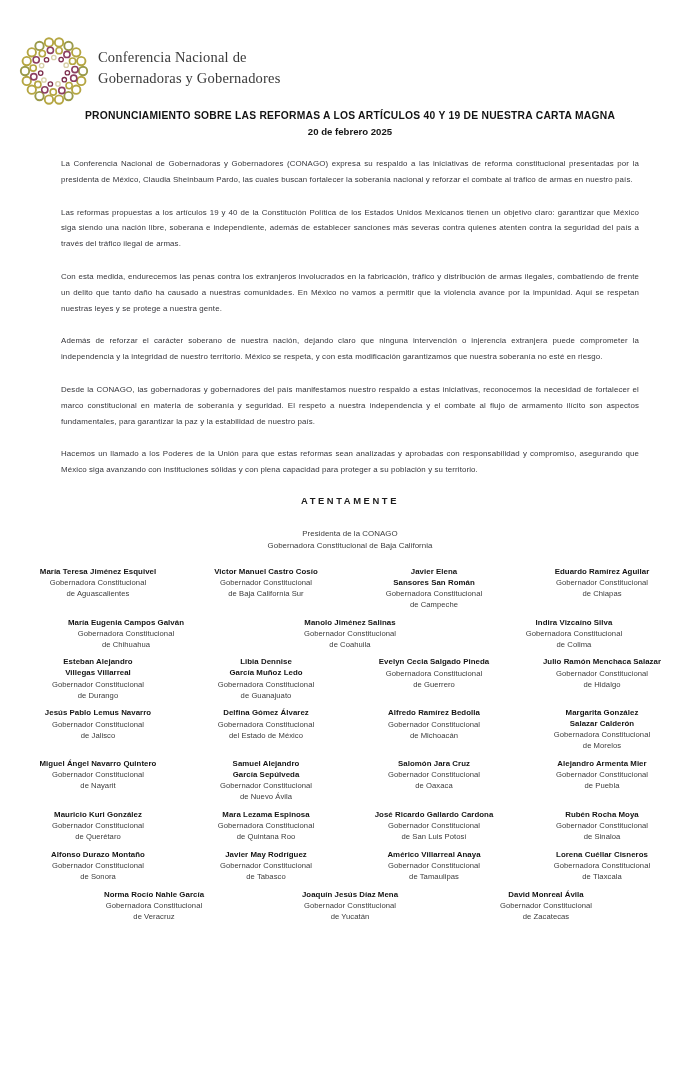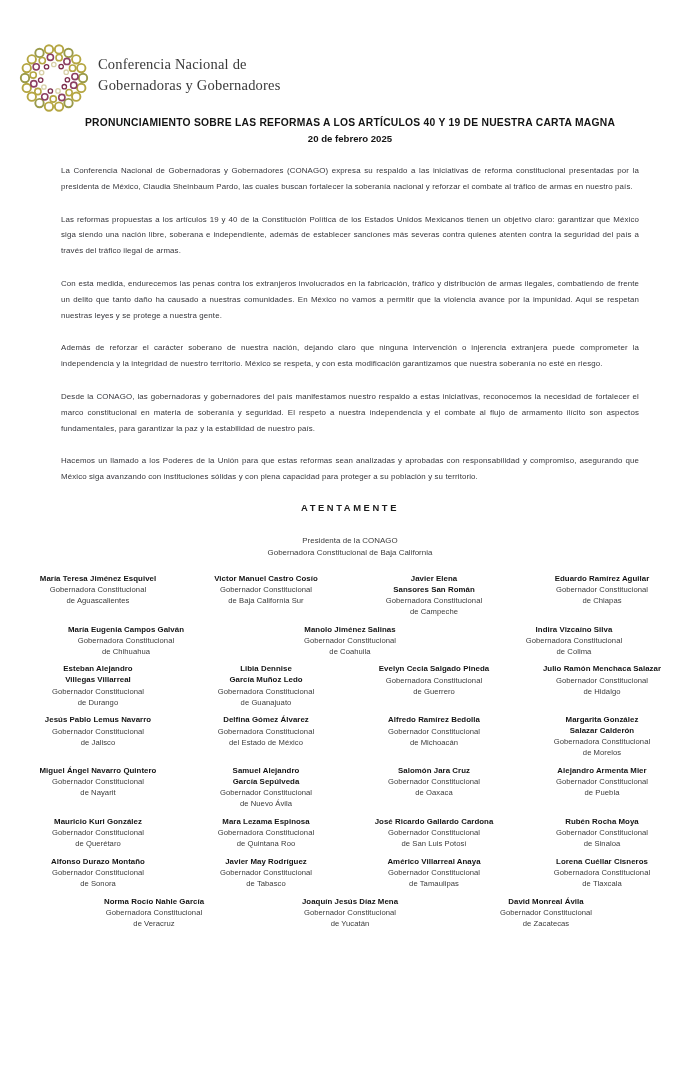--- a/index.html
+++ b/index.html
@@ -9,21 +9,21 @@
     background: #ffffff;
   }
   body {
     font-family: "Liberation Sans", sans-serif;
     color: #2b2b2b;
   }
   #page {
     position: relative;
     width: 700px;
     height: 1030px;
-    margin: 16px auto;
+    margin: 9px auto;
     background: #ffffff;
     overflow: hidden;
     box-sizing: border-box;
   }
 
   
   .letterhead {
     position: relative;
     height: 78px;
     padding: 22px 0 0 14px;

